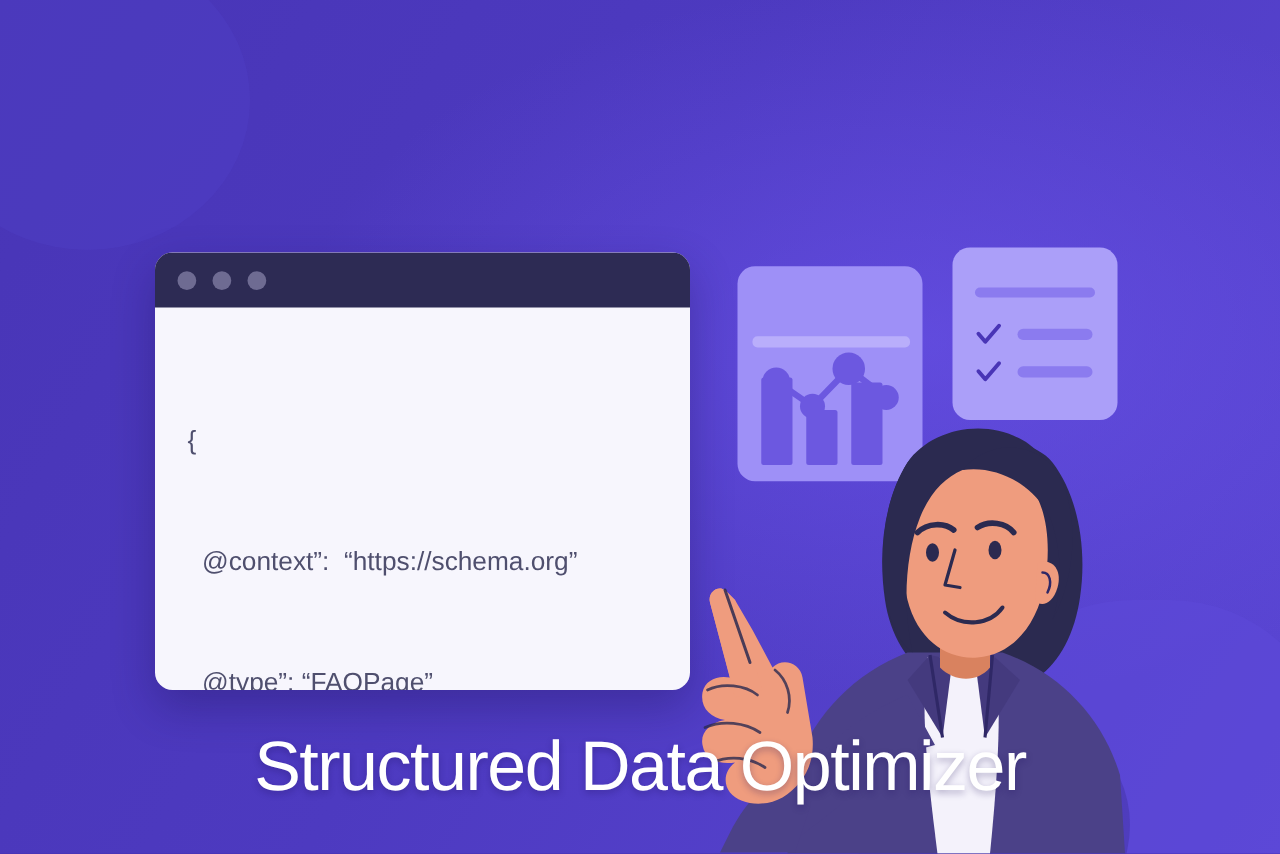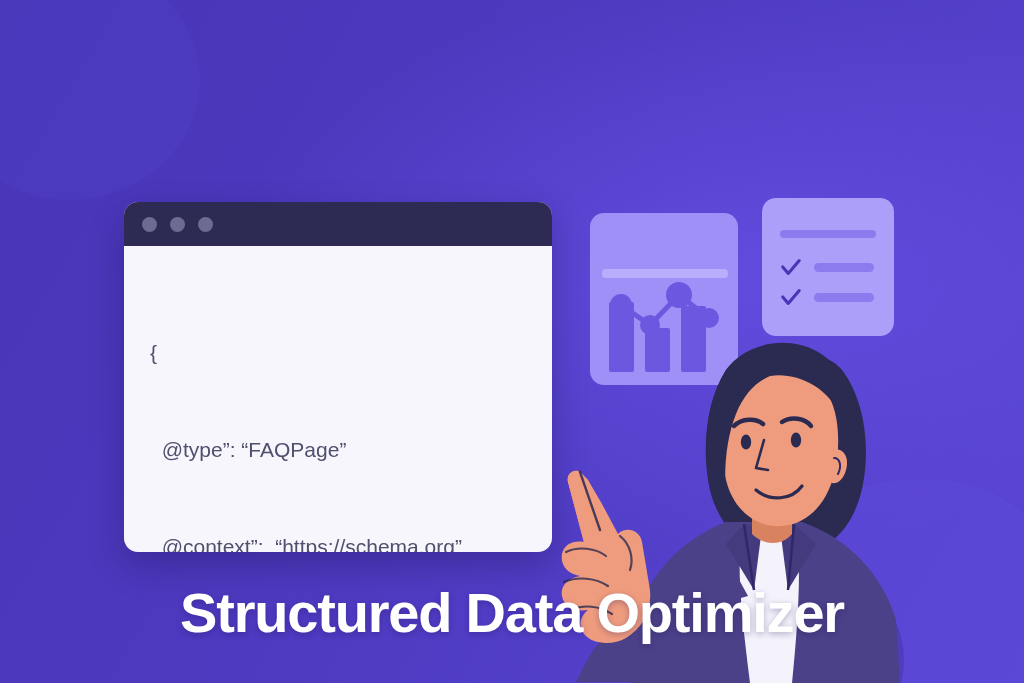--- a/index.html
+++ b/index.html
@@ -74,21 +74,21 @@
   }
   .headline .l1 { display: block; }
   .headline .l2 { display: block; }
 
   .footline {
     position: absolute;
     left: 0; right: 0;
     bottom: 38px;
     text-align: center;
     color: #ffffff;
-    font-weight: bold;
+    font-weight: normal;
     font-size: 56px;
     letter-spacing: -1.2px;
     z-index: 45;
     text-shadow: 0 2px 6px rgba(30,18,90,0.30);
   }
 
   
   .code-window {
     position: absolute;
     left: 124px;
@@ -301,22 +301,22 @@
   </div>
 
   <div class="code-window">
     <div class="title-bar">
       <span class="dot"></span>
       <span class="dot"></span>
       <span class="dot"></span>
     </div>
     <div class="code-body">
       <span class="code-line">{</span>
+      <span class="code-line">  @context”:  “https://schema.org”</span>
       <span class="code-line">  @type”: “FAQPage”</span>
-      <span class="code-line">  @context”:  “https://schema.org”</span>
       
       
       
       
       
     </div>
   </div>
 
   <div class="footline">Structured Data Optimizer</div>
 

